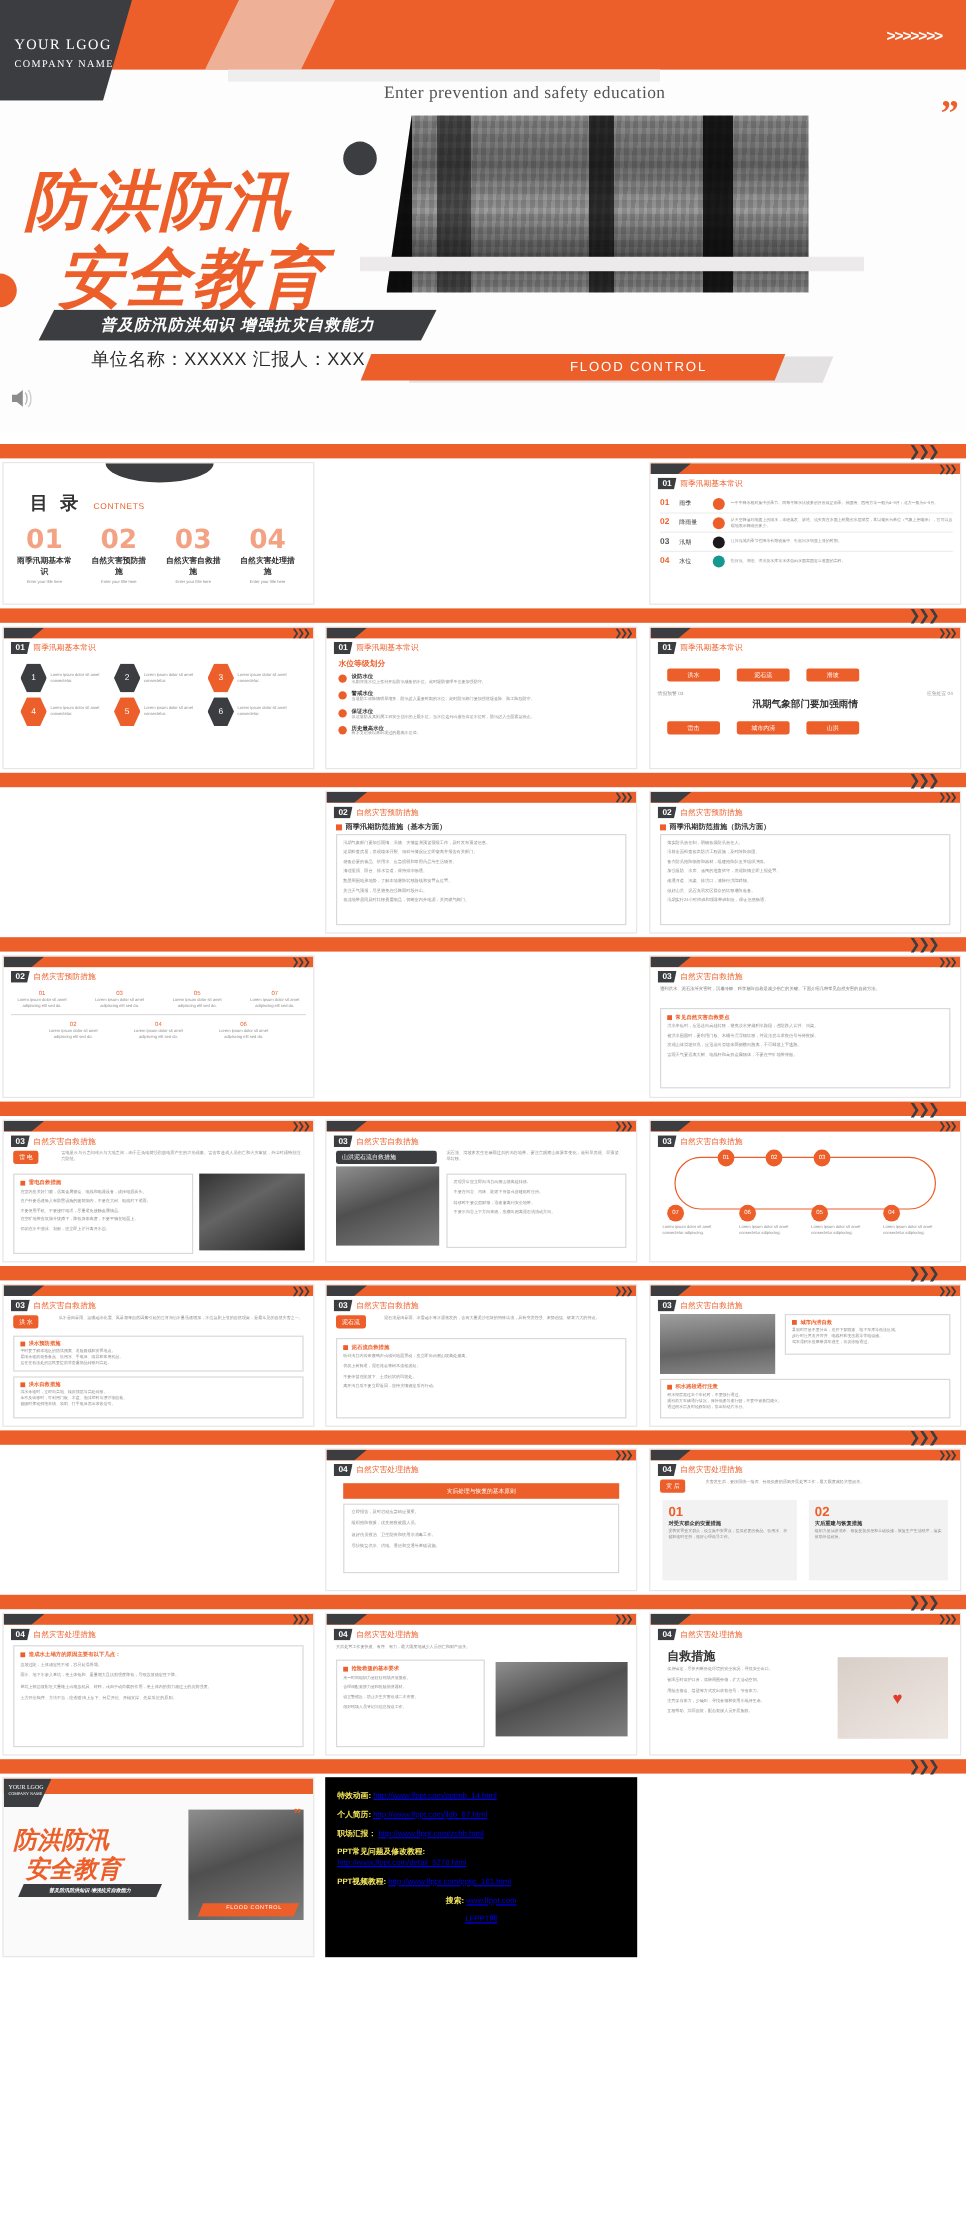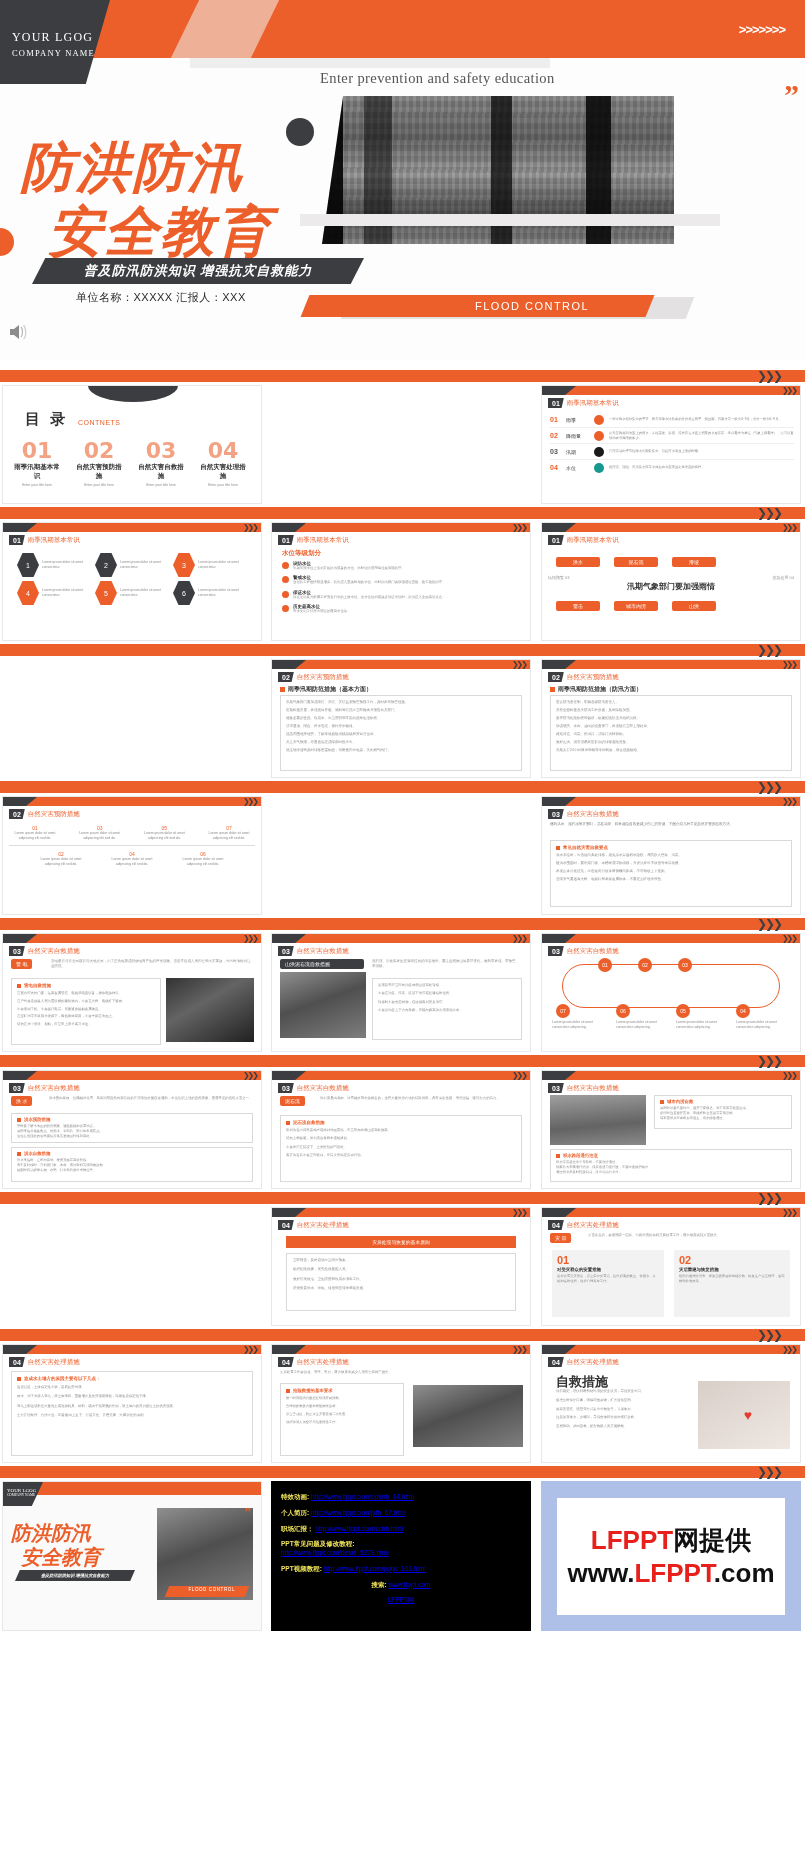--- a/index.html
+++ b/index.html
@@ -61,21 +61,21 @@
   .cover-title1 { position:absolute; top:132px; left:20px; font-size:54px; color:#ec5f2a;
         font-weight:bold; font-style:italic; letter-spacing:2px;
         font-family:"DejaVu Sans", sans-serif; }
   .cover-title2 { position:absolute; top:196px; left:48px; font-size:54px; color:#ec5f2a;
         font-weight:bold; font-style:italic; letter-spacing:2px;
         font-family:"DejaVu Sans", sans-serif; }
   .cover-sub { position:absolute; top:258px; left:32px; width:332px; height:26px; background:#3b3d40;
         clip-path: polygon(4% 0, 100% 0, 96% 100%, 0 100%);}
   .cover-sub span { display:block; text-align:center; color:#fff; font-size:13px; line-height:26px;
         font-style:italic; font-weight:bold; letter-spacing:1px;}
-  .cover-unit { position:absolute; top:290px; left:76px; font-size:11px; color:#2a2a2a; letter-spacing:.5px;}
+  .cover-unit { position:absolute; top:290px; left:76px; font-size:15px; color:#2a2a2a; letter-spacing:.5px;}
   .speaker-icon { position:absolute; top:322px; left:8px; width:24px; height:20px; }
 
   
   .band { position:absolute; left:0; width:805px; height:12px; background:#ec5f2a; }
   .band-chev { position:absolute; width:40px; height:12px; color:#3b3d40; font-size:12px;
         font-weight:bold; letter-spacing:-2px; line-height:12px; right:8px; }
 
   
   .grid { position:absolute; left:0; width:805px; }
   .row { position:relative; width:805px; height:119px; }
@@ -752,21 +752,21 @@
 
     <div class="slide c2">
       <div class="s-topbar">
           <div class="s-topbar-dk"></div>
           <div class="s-topbar-chev">❯❯❯</div>
         </div>
       <div class="s-hdr">
           <span class="s-hdr-num">04</span>
         <span class="s-hdr-txt">自然灾害处理措施</span>
         </div>
-      <div style="position:absolute;top:28px;left:14px;font-size:13px;font-weight:bold;color:#333">自救措施</div>
+      <div style="position:absolute;top:28px;left:14px;font-size:10px;font-weight:bold;color:#333">自救措施</div>
       <div style="position:absolute;top:44px;left:14px;width:132px">
         <div class="lorem" style="font-size:3.4px;margin-bottom:3.5px">保持镇定，尽快判断所处环境的安全状况，寻找安全出口。</div>
         <div class="lorem" style="font-size:3.4px;margin-bottom:3.5px">被埋压时保护口鼻，清除周围杂物，扩大活动空间。</div>
         <div class="lorem" style="font-size:3.4px;margin-bottom:3.5px">用敲击管道、墙壁等方式发出求救信号，节省体力。</div>
         <div class="lorem" style="font-size:3.4px;margin-bottom:3.5px">注意保存体力，少喊叫，寻找食物和饮用水维持生命。</div>
         <div class="lorem" style="font-size:3.4px">互相帮助、共同自救，配合救援人员开展施救。</div>
       </div>
       <div class="photo-ph hands" style="top:36px;right:10px;width:92px;height:68px"></div>
       <div class="heart" style="top:62px;right:48px">♥</div>
     </div>
@@ -819,25 +819,15 @@
       </div>
       <div class="lk-row lk-center">
         <span class="lk-cn">搜索:</span>
         <a href="#">www.lfppt.com</a>
       </div>
       <div class="lk-row lk-center">
         <a href="#">LFPPT网</a>
       </div>
     </div>
 
-    <div class="slide c2 lfppt-panel" style="height:150px;border:none">
-      <div class="lfppt-inner">
-        <div class="lfppt-l1">
-          <span class="red">LFPPT</span><span class="blk">网提供</span>
-        </div>
-        <div class="lfppt-l2">
-          <span class="blk">www.</span><span class="red">LFPPT</span><span class="blk">.com</span>
-        </div>
-      </div>
-    </div>
   </div>
 
 </div>
 
 </body></html>

